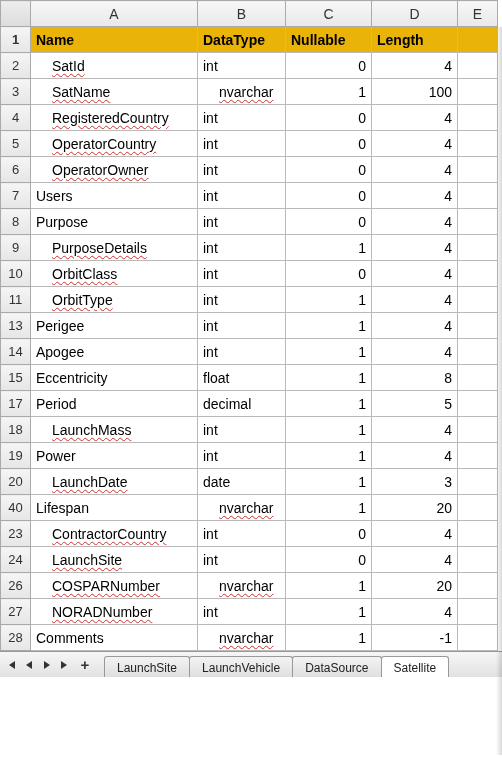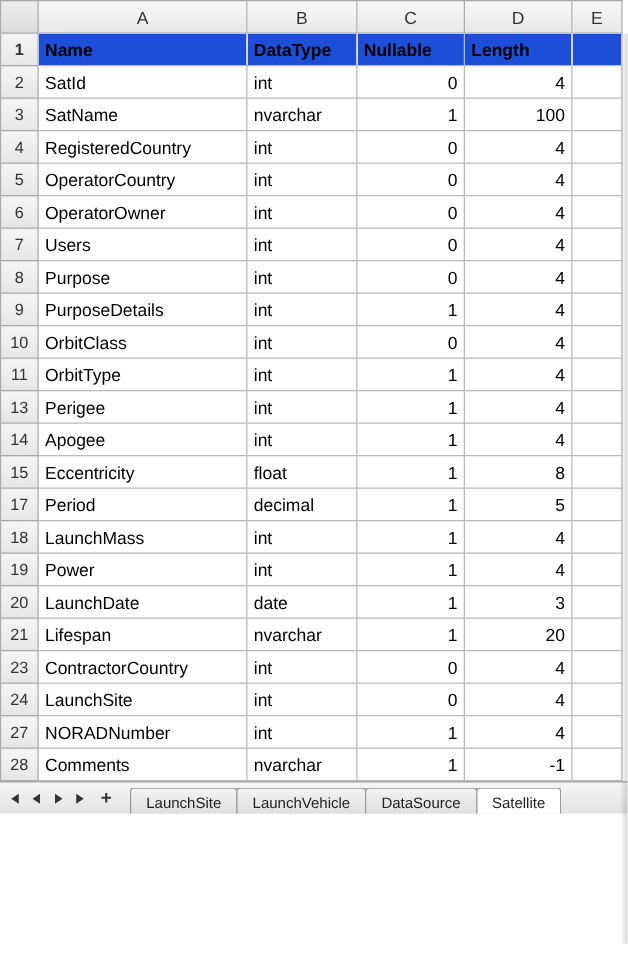--- a/index.html
+++ b/index.html
@@ -41,23 +41,23 @@
     color: #333;
     font-size: 13px;
     border-color:#aaa;
   }
   .col-rh { width: 30px; }
   .col-A  { width: 167px; }
   .col-B  { width: 88px; }
   .col-C  { width: 86px; }
   .col-D  { width: 86px; }
   .col-E  { width: 40px; }
-  .hdrrow td { font-weight: bold; background:#1d4ed8; }
+  .hdrrow td { font-weight: bold; background:#eab308; }
   .num { text-align: right; }
-  .sq { text-decoration-style: wavy; text-decoration-color: #d03030; text-decoration-thickness:1.2px; text-underline-offset:2px;}
+  .sq { text-decoration: underline; text-decoration-style: wavy; text-decoration-color: #d03030; text-decoration-thickness:1.2px; text-underline-offset:2px;margin-left:16px;}
   
   .bottombar {
     display:flex;
     align-items:stretch;
     height:26px;
     border-top:1px solid #999;
     background: linear-gradient(#f6f6f6,#e2e2e2);
     font-size:12px;
     user-select:none;
   }
@@ -259,41 +259,49 @@
       </tr>
       <tr>
         <td class="rowhead">20</td>
         <td><span class="sq">LaunchDate</span></td>
         <td>date</td>
         <td class="num">1</td>
         <td class="num">3</td>
         <td></td>
       </tr>
       <tr>
-        <td class="rowhead">21</td>
+        <td class="rowhead">40</td>
         <td>Lifespan</td>
         <td><span class="sq">nvarchar</span></td>
         <td class="num">1</td>
         <td class="num">20</td>
         <td></td>
       </tr>
       <tr>
         <td class="rowhead">23</td>
         <td><span class="sq">ContractorCountry</span></td>
         <td>int</td>
         <td class="num">0</td>
         <td class="num">4</td>
         <td></td>
       </tr>
       <tr>
         <td class="rowhead">24</td>
         <td><span class="sq">LaunchSite</span></td>
         <td>int</td>
         <td class="num">0</td>
         <td class="num">4</td>
+        <td></td>
+      </tr>
+      <tr>
+        <td class="rowhead">26</td>
+        <td><span class="sq">COSPARNumber</span></td>
+        <td><span class="sq">nvarchar</span></td>
+        <td class="num">1</td>
+        <td class="num">20</td>
         <td></td>
       </tr>
       <tr>
         <td class="rowhead">27</td>
         <td><span class="sq">NORADNumber</span></td>
         <td>int</td>
         <td class="num">1</td>
         <td class="num">4</td>
         <td></td>
       </tr>

